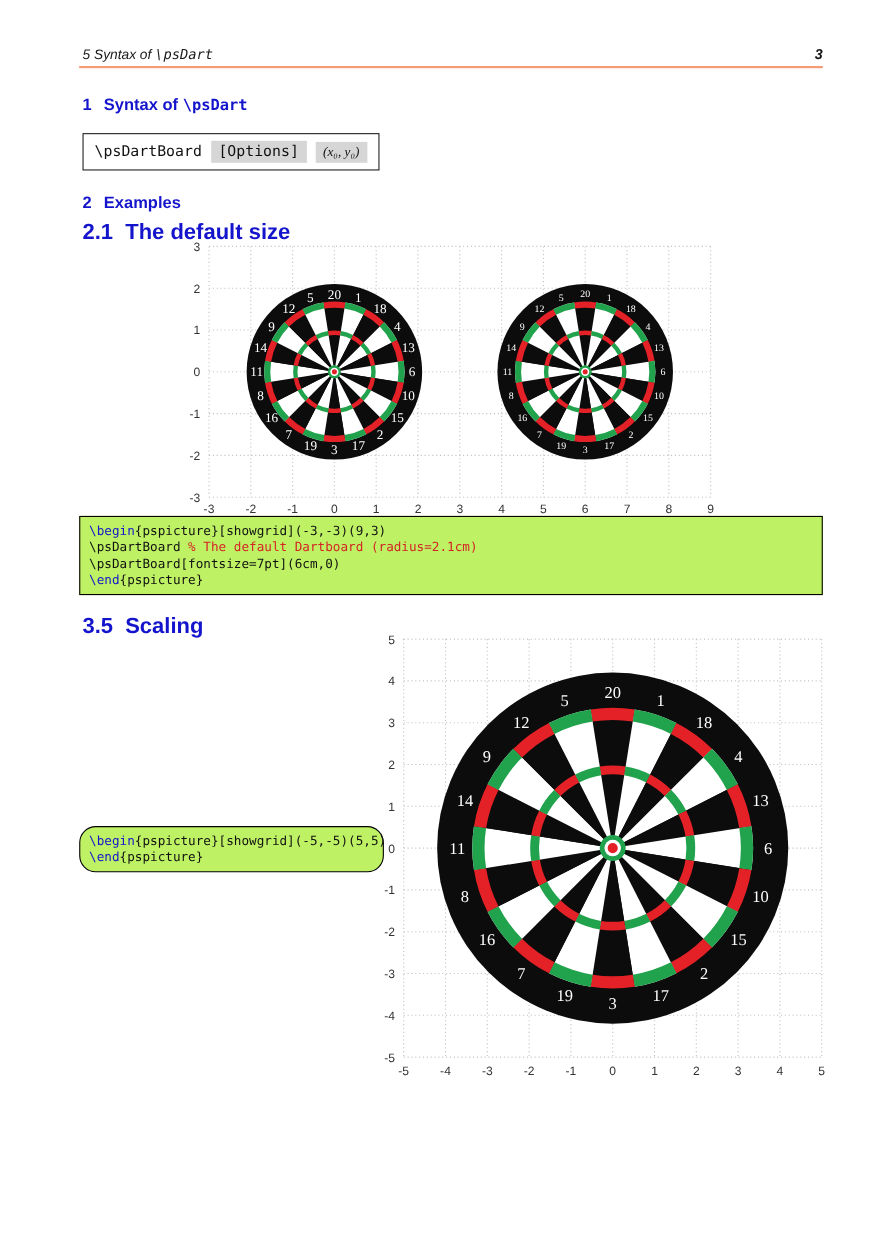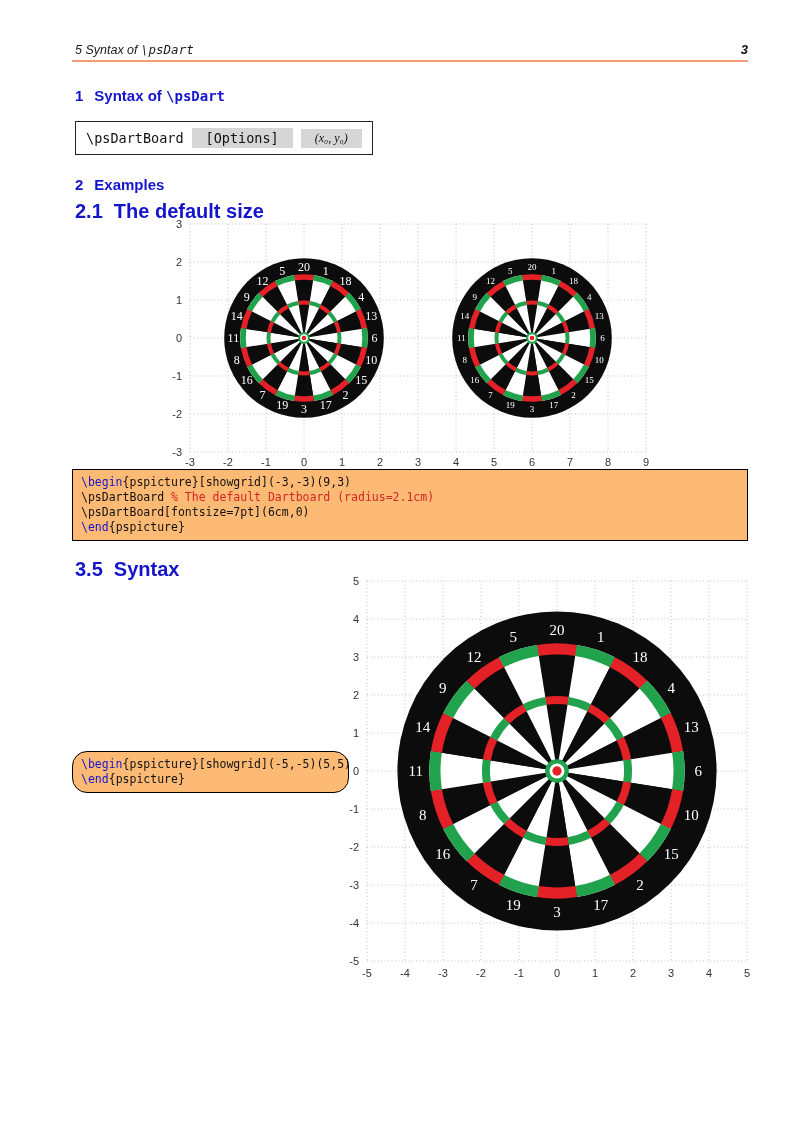--- a/index.html
+++ b/index.html
@@ -21,25 +21,25 @@
   
   .heading{color:var(--accent-blue);font-weight:bold;font-size:15px;white-space:nowrap;}
   .heading .h-num{margin-right:11px;}
   .heading.sub{font-size:20px;}
   .heading .mono{font-family:"DejaVu Sans Mono",monospace;font-size:14px;}
 
   
   .syntax-box{border:1.5px solid #222;background:#fff;display:inline-flex;align-items:center;
               gap:8px;padding:6px 10px;box-sizing:border-box;
               font-family:"DejaVu Sans Mono",monospace;font-size:13.5px;color:#111;}
-  .gray-chip{background:#d6d6d6;padding:2px 14px;}
+  .gray-chip{background:#d6d6d6;padding:2px 7px;}
   .math{font-family:"Liberation Serif",serif;font-style:italic;font-size:12px;}
 
   
-  .code-box{border:1px solid #000;background:#fdba74;box-sizing:border-box;
+  .code-box{border:1px solid #000;background:#bef264;box-sizing:border-box;
             font-family:"DejaVu Sans Mono",monospace;font-size:11.5px;line-height:15px;
             padding:5px 8px;white-space:pre;}
   .tok-blue{color:var(--accent-blue);}
   .tok-red{color:var(--code-red);}
   .tok-black{color:#111;}
 
   
   svg.figure{pointer-events:none;}
   .grid-label{font-family:"Liberation Sans",sans-serif;font-size:11px;fill:#333;}
 </style>
@@ -68,21 +68,21 @@
     <span class="h-num">2</span><span>Examples</span>
   </div>
 
   <div class="abs heading sub" style="left:75px;top:200px;">
     <span class="h-num">2.1</span><span>The default size</span>
   </div>
 
   <div class="abs code-box" style="left:72px;top:469px;width:676px;"><div><span class="tok-blue">\begin</span><span class="tok-black">{pspicture}[showgrid](-3,-3)(9,3)</span></div><div><span class="tok-black">\psDartBoard </span><span class="tok-red">% The default Dartboard (radius=2.1cm)</span></div><div><span class="tok-black">\psDartBoard[fontsize=7pt](6cm,0)</span></div><div><span class="tok-blue">\end</span><span class="tok-black">{pspicture}</span></div></div>
 
   <div class="abs heading sub" style="left:75px;top:558px;">
-    <span class="h-num">3.5</span><span>Syntax</span>
+    <span class="h-num">3.5</span><span>Scaling</span>
   </div>
 
   <div class="abs code-box" style="left:72px;top:751px;width:277px;border-radius:15px;"><div><span class="tok-blue">\begin</span><span class="tok-black">{pspicture}[showgrid](-5,-5)(5,5)</span></div><div><span class="tok-blue">\end</span><span class="tok-black">{pspicture}</span></div></div>
 
   <svg id="fig1" class="abs figure" style="left:160px;top:214px;" width="520" height="266">
       <g>
         <line x1="30" y1="10" x2="30" y2="238" stroke="#c2c2c2" stroke-width="1" stroke-dasharray="1 2.5"></line>
         <line x1="68" y1="10" x2="68" y2="238" stroke="#c2c2c2" stroke-width="1" stroke-dasharray="1 2.5"></line>
         <line x1="106" y1="10" x2="106" y2="238" stroke="#c2c2c2" stroke-width="1" stroke-dasharray="1 2.5"></line>
         <line x1="144" y1="10" x2="144" y2="238" stroke="#c2c2c2" stroke-width="1" stroke-dasharray="1 2.5"></line>

